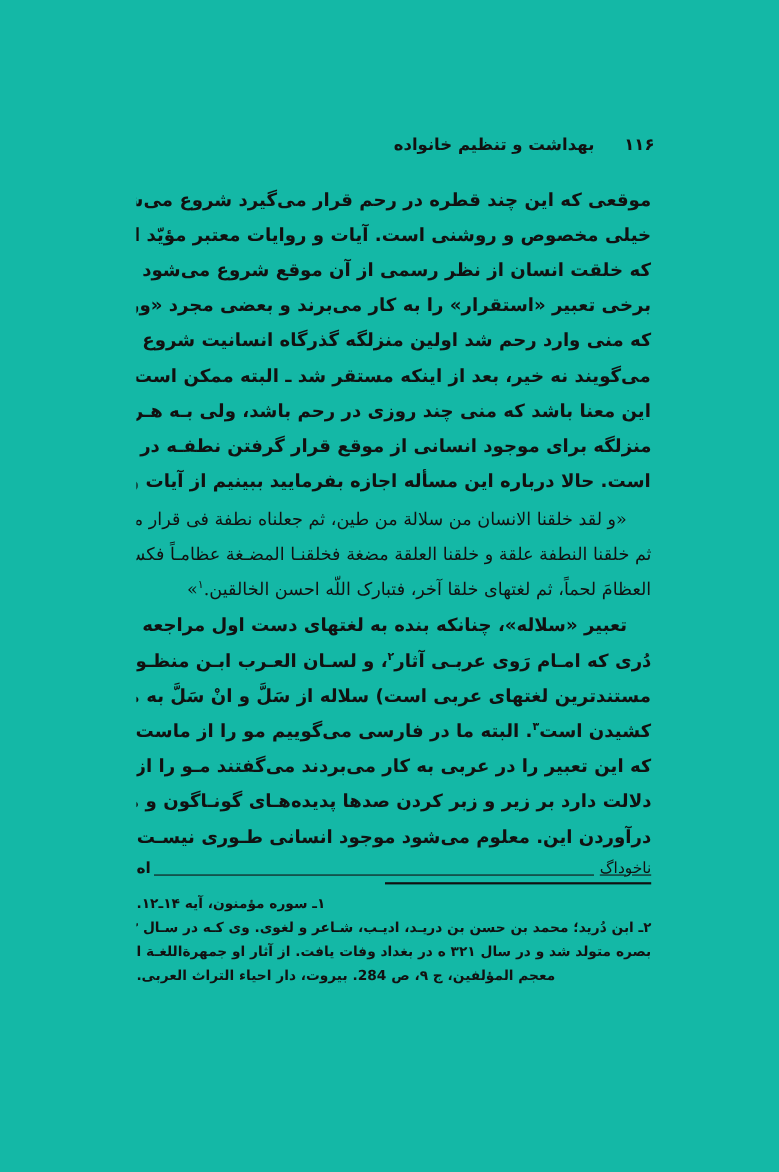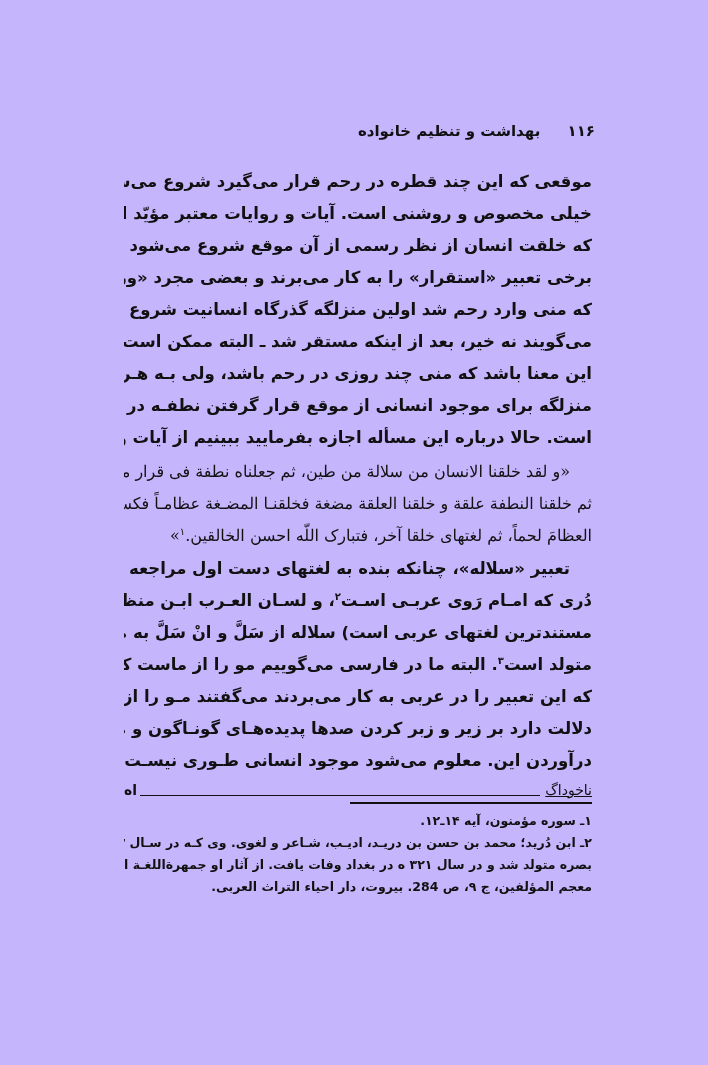--- a/index.html
+++ b/index.html
@@ -12,21 +12,21 @@
       height: 1065px;
       position: relative;
       overflow: hidden;
       font-family: "DejaVu Sans", sans-serif;
       color: #111111;
     }
     .page {
       position: absolute;
       left: 0; top: 0;
       width: 708px; height: 1065px;
-      background: #c4b5fd;
+      background: #14b8a6;
     }
     .running-head {
       position: absolute;
       top: 122px;
       right: 113px;
       direction: rtl;
       font-size: 15px;
       font-weight: bold;
       white-space: nowrap;
     }
@@ -112,21 +112,21 @@
       font-weight: bold;
       font-family: "DejaVu Sans", sans-serif;
     }
     .fn {
       height: 22px;
       line-height: 22px;
       white-space: nowrap;
       overflow: hidden;
     }
     .fn.just { text-align: justify; text-align-last: justify; }
-    .fn.plain { text-align: right; }
+    .fn.plain { text-align: left; }
   </style>
 </head>
 <body>
 
 <div class="page">
 
   <div class="running-head">
     <span class="pnum">۱۱۶</span>
     <span>بهداشت و تنظیم خانواده</span>
   </div>
@@ -147,25 +147,25 @@
     <div class="line first">«و لقد خلقنا الانسان من سلالة من طین، ثم جعلناه نطفة فی قرار مکین،</div>
     <div class="line">ثم خلقنا النطفة علقة و خلقنا العلقة مضغة فخلقنـا المضـغة عظامـاً فکسـونا</div>
     <div class="line last">
       <span>العظامَ لحماً، ثم لغتهای خلقا آخر، فتبارک اللّه احسن الخالقین.</span><sup>۱</sup><span>»</span>
     </div>
   </div>
 
   <div class="body2">
     <div class="line first">تعبیر «سلاله»، چنانکه بنده به لغتهای دست اول مراجعه کردم (از قبیل ابن</div>
     <div class="line">
-      <span>دُری که امـام رَوی عربـی اسـت</span><sup>۲</sup><span>، و لسـان العـرب ابـن منظـور، کـه تقریبـاً</span>
+      <span>دُری که امـام رَوی عربـی آثار</span><sup>۲</sup><span>، و لسـان العـرب ابـن منظـور، کـه تقریبـاً</span>
     </div>
     <div class="line">مستندترین لغتهای عربی است) سلاله از سَلَّ و انْ سَلَّ به معنای مو از ماسـت</div>
     <div class="line">
-      <span>متولد است</span><sup>۳</sup><span>. البته ما در فارسی می‌گوییم مو را از ماست کشیدن، ولـی آنهـا</span>
+      <span>کشیدن است</span><sup>۳</sup><span>. البته ما در فارسی می‌گوییم مو را از ماست کشیدن، ولـی آنهـا</span>
     </div>
     <div class="line">که این تعبیر را در عربی به کار می‌بردند می‌گفتند مـو را از خمیـر کشـیدن، کـه</div>
     <div class="line">دلالت دارد بر زیر و زبر کردن صدها پدیده‌هـای گونـاگون و مختلـف بـرای</div>
     <div class="line">درآوردن این. معلوم می‌شود موجود انسانی طـوری نیسـت کـه یـک جریـان</div>
   </div>
 
   <div class="rule-line">
     <span class="right-word">ناخوداگ</span>
     <span class="bar"></span>
     <span class="left-word">اه</span>

